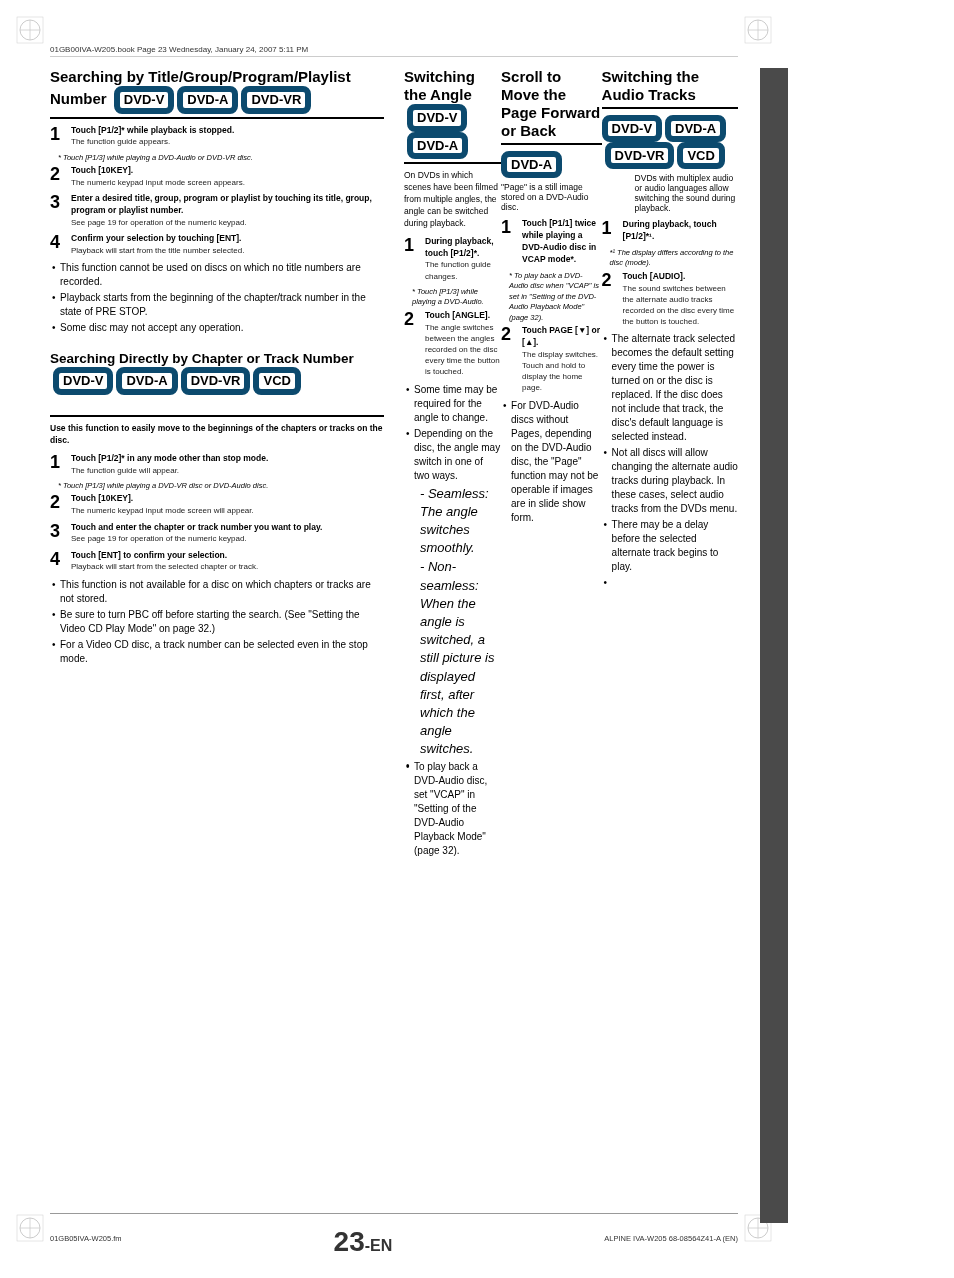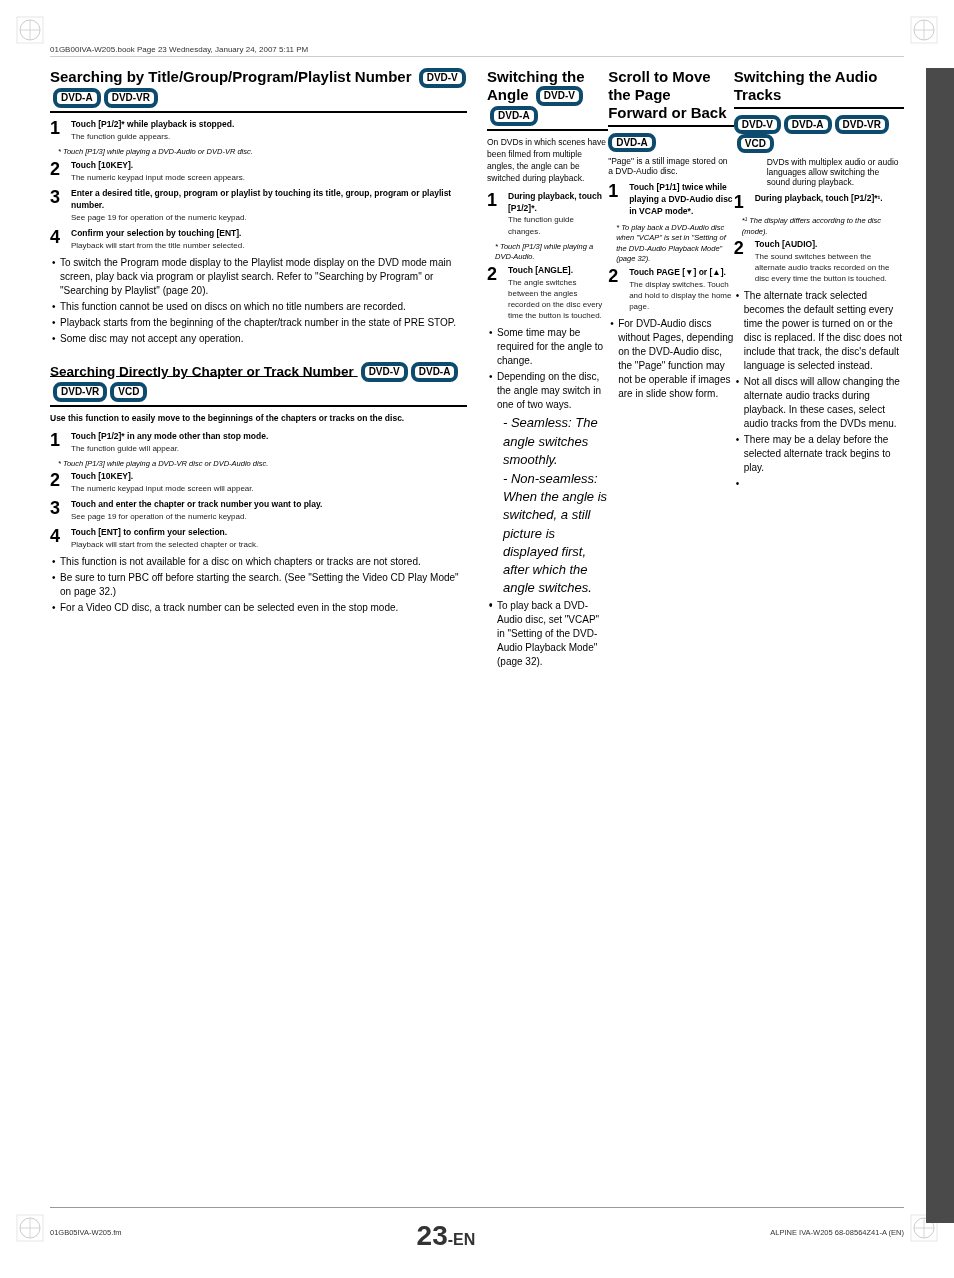--- a/index.html
+++ b/index.html
@@ -6,21 +6,21 @@
     body {
       background: #fff;
       font-family: Arial, Helvetica, sans-serif;
       font-size: 10px;
       color: #000;
       width: 954px;
       min-height: 1278px;
       position: relative;
     }
     .page {
-      width: 954px;
+      width: 788px;
       min-height: 1278px;
       padding: 0;
       position: relative;
       background: #fff;
     }
     
     .corner-mark {
       position: absolute;
       width: 30px;
       height: 30px;
@@ -79,32 +79,31 @@
       line-height: 1.2;
       border-bottom: 2px solid #000;
       padding-bottom: 3px;
       margin-bottom: 6px;
     }
     .section-title-sm {
       font-size: 13.5px;
       font-weight: bold;
       line-height: 1.2;
       border-bottom: 2px solid #000;
-      padding-bottom: 3px;
+      padding-bottom: 20px;
       margin-bottom: 6px;
-      text-decoration: underline;
     }
 
     
     .badge {
       display: inline-block;
-      border: 4px solid #0c4a6e;
+      border: 6px solid #0c4a6e;
       border-radius: 8px;
       padding: 0px 4px;
-      font-size: 10px;
+      font-size: 13px;
       font-weight: bold;
       margin-left: 3px;
       vertical-align: middle;
       white-space: nowrap;
     }
 
     .intro-text {
       font-size: 8.5px;
       font-weight: bold;
       margin-bottom: 6px;
@@ -174,21 +173,21 @@
       top: 68px;
       right: 0;
       width: 28px;
       bottom: 55px;
       background: #4a4a4a;
     }
 
     
     .footer {
       position: absolute;
-      bottom: 26px;
+      bottom: 20px;
       left: 50px;
       right: 50px;
       display: flex;
       justify-content: space-between;
       align-items: center;
       border-top: 1px solid #999;
       padding-top: 4px;
     }
     .footer-left {
       font-size: 7.5px;
@@ -299,21 +298,20 @@
         </div>
 
         <div class="step">
           <div class="step-num">4</div>
           <div class="step-content">
             <div class="step-title">Confirm your selection by touching [ENT].</div>
             <div class="step-desc">Playback will start from the title number selected.</div>
           </div>
         </div>
 
-        <div class="bullet-item">To switch the Program mode display to the Playlist mode display on the DVD mode main screen, play back via program or playlist search. Refer to "Searching by Program" or "Searching by Playlist" (page 20).</div>
         <div class="bullet-item">This function cannot be used on discs on which no title numbers are recorded.</div>
         <div class="bullet-item">Playback starts from the beginning of the chapter/track number in the state of PRE STOP.</div>
         <div class="bullet-item">Some disc may not accept any operation.</div>
       </div>
 
       <div class="section">
         <div class="section-title-sm">
           <span>Searching Directly by Chapter or Track Number</span>
           <span class="title-badges">
             <span class="badge">DVD-V</span><span class="badge">DVD-A</span><span class="badge">DVD-VR</span><span class="badge">VCD</span>

